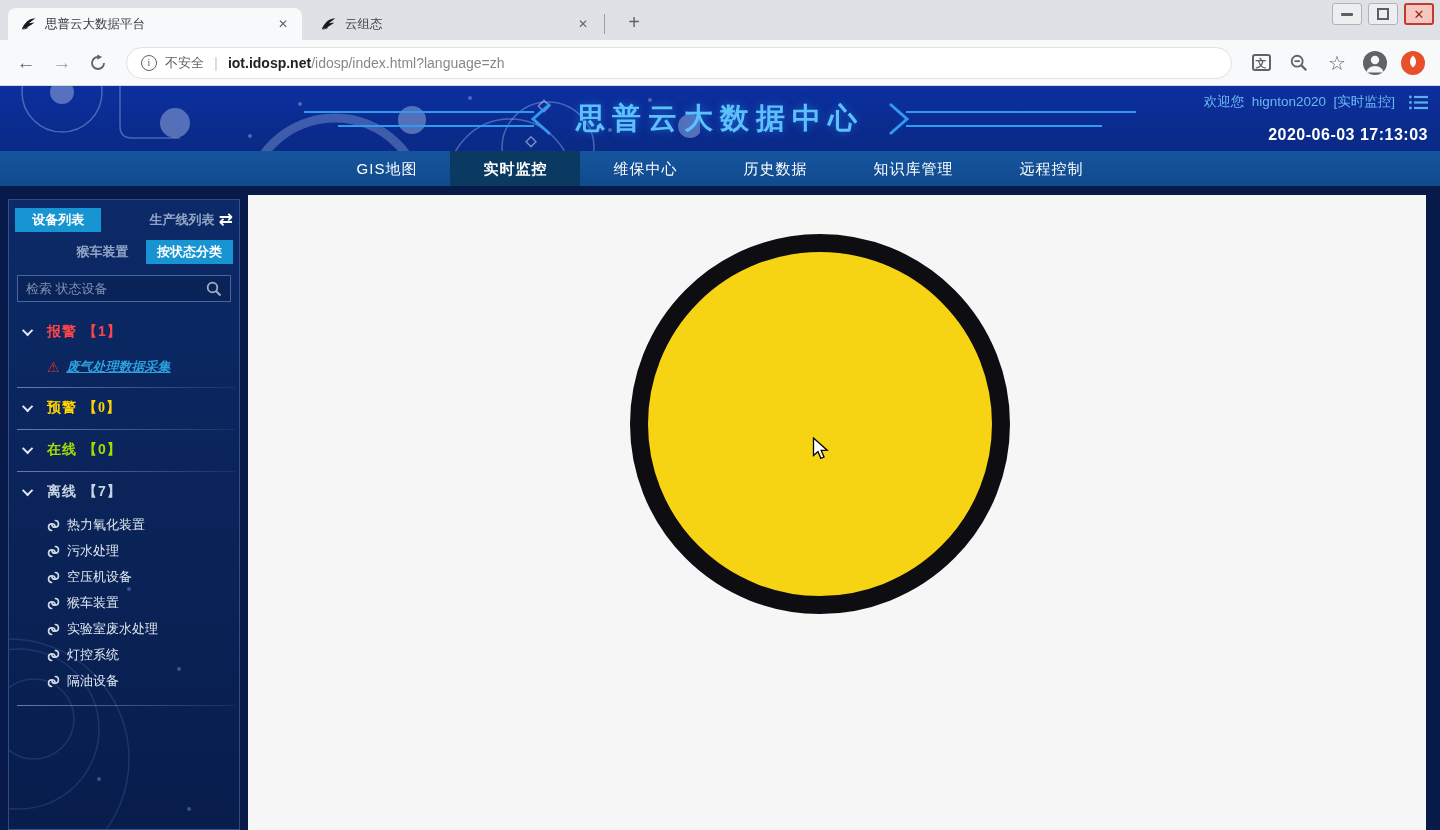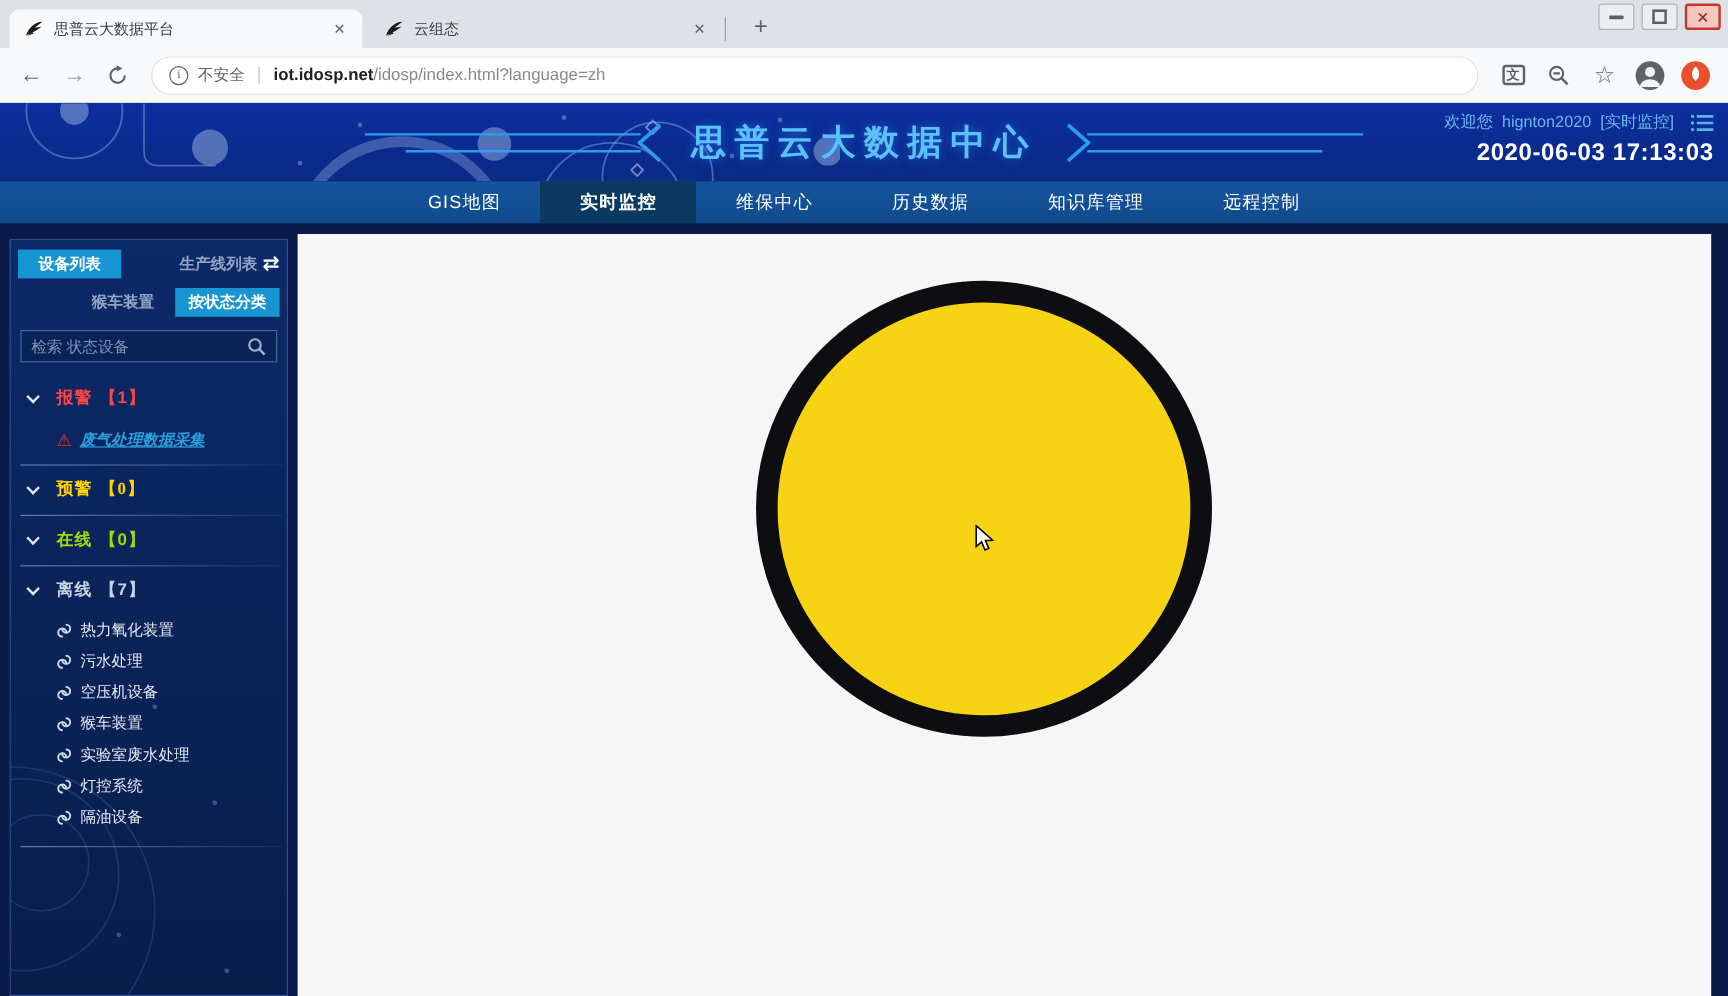--- a/index.html
+++ b/index.html
@@ -40,21 +40,21 @@
   
   .site { position:relative; height:744px; background:#071a4a; }
 
   .site-header { position:relative; height:65px; background:linear-gradient(180deg,#0c2f9f 0%,#0a2b8c 70%,#0a2a86 100%); overflow:hidden; }
   .hdr-decor { position:absolute; left:0; top:0; pointer-events:none; }
   .hdr-title-row { position:absolute; left:0; right:0; top:0; height:65px; display:flex; align-items:center; justify-content:center; gap:22px; }
   .site-title { font-size:29px; font-weight:bold; color:#5cc0fa; letter-spacing:7px; text-shadow:0 0 8px rgba(40,140,255,.55); white-space:nowrap; }
   .hdr-right { position:absolute; right:12px; top:7px; text-align:right; }
   .hdr-welcome-row { display:flex; align-items:center; justify-content:flex-end; gap:14px; }
   .welcome-text { font-size:13.5px; color:#6db6f2; }
-  .hdr-clock { margin-top:5px; font-size:20px; font-weight:bold; color:#ffffff; letter-spacing:.5px; }
+  .hdr-clock { margin-top:15px; font-size:16px; font-weight:bold; color:#ffffff; letter-spacing:.5px; }
 
   .site-nav { height:35px; background:linear-gradient(180deg,#15559e,#114a8d); display:flex; justify-content:center; }
   .nav-item { line-height:35px; padding:0 33px; color:#ffffff; font-size:15px; font-weight:500; letter-spacing:1px; cursor:pointer; }
   .nav-item.active { background:#0a3a61; font-weight:bold; }
 
   .content { position:absolute; top:100px; left:0; right:0; bottom:0; }
 
   
   .sidebar { position:absolute; left:8px; top:13px; bottom:0; width:232px; background:linear-gradient(180deg,#0c2a68 0%,#0a2357 55%,#081d4c 100%); border:1px solid rgba(110,150,220,.38); overflow:hidden; }
   .sb-decor { position:absolute; left:-30px; bottom:-20px; pointer-events:none; opacity:.8; }

